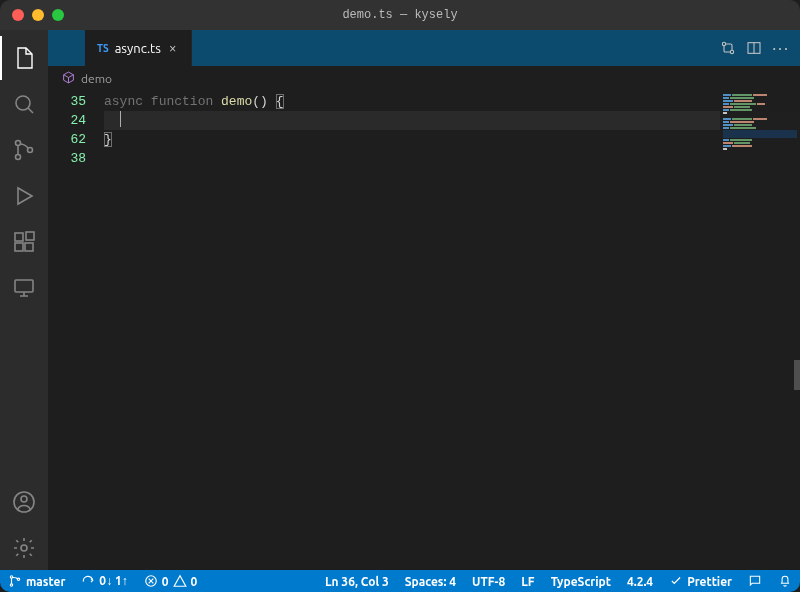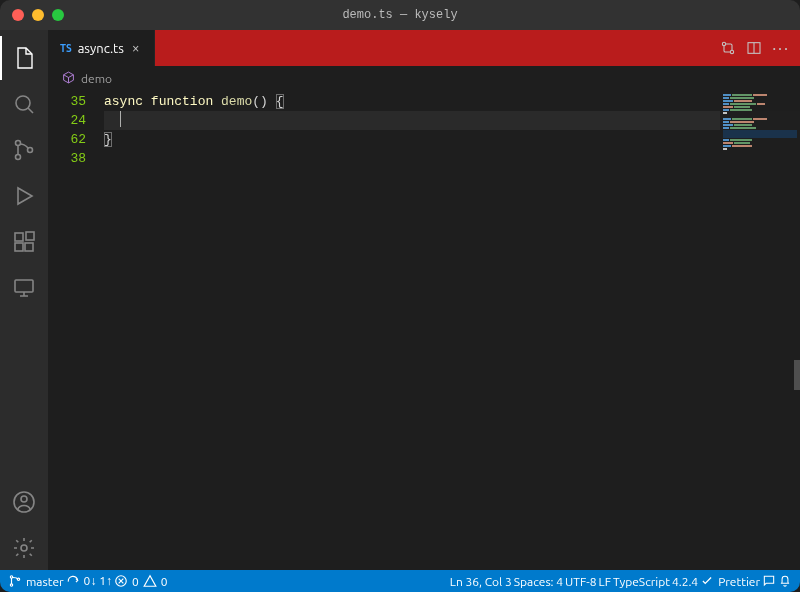--- a/index.html
+++ b/index.html
@@ -43,22 +43,23 @@
 .activitybar .top, .activitybar .bottom { display:flex; flex-direction:column; align-items:center; gap:2px;}
 .activitybar .item {
   width: 48px; height: 44px;
   display: flex; align-items: center; justify-content: center;
   color: #858585; cursor: pointer;
 }
 .activitybar .item.active { color: #ffffff; border-left:2px solid #fff; }
 .activitybar svg { width: 24px; height: 24px; }
 .editor-area { flex: 1; display: flex; flex-direction: column; background:#1e1e1e; position:relative;}
 .tabs {
-  height: 36px; background: #b91c1c; display: flex; align-items: stretch;
+  height: 36px; background: #0c4a6e; display: flex; align-items: stretch;
   justify-content: space-between;
+  padding-left: 37px;
 }
 .tabs-left { display:flex; }
 .tab {
   display: flex; align-items: center; gap: 6px;
   padding: 0 12px; background: #1e1e1e;
   color: #ffffff; font-size: 13px;
   border-right: 1px solid #252526;
   cursor:pointer;
 }
 .tab .ts-icon { color:#3b9eff; font-weight:700; font-size:10px; }
@@ -66,28 +67,28 @@
 .tabs-right { display:flex; align-items:center; gap:10px; padding:0 10px; color:#c5c5c5;}
 .tabs-right .btn { cursor:pointer; display:flex; align-items:center;}
 .breadcrumbs {
   height: 24px; display: flex; align-items: center;
   padding: 0 14px; gap: 6px; color: #a0a0a0; font-size: 12px;
   background:#1e1e1e;
 }
 .breadcrumbs .cube { color:#b180d7; }
 .code-area { flex:1; display:flex; position:relative; font-family: Menlo, Consolas, "Courier New", monospace; font-size:13px; }
 .gutter {
-  width: 56px; text-align: right; color:#84cc16; padding-right:18px;
+  width: 56px; text-align: right; color:#86efac; padding-right:18px;
   padding-top: 2px; user-select:none; background:#1e1e1e;
 }
 .gutter div { height:19px; line-height:19px; }
 .code { flex:1; padding-top:2px; color:#d4d4d4; position:relative;}
 .code .line { height:19px; line-height:19px; white-space: pre; position:relative;}
 .code .line.current { background:#2a2a2a; }
-.tok-keyword { color:#fef9c3; }
+.tok-keyword { color:#737373; }
 .tok-func { color:#dcdcaa; }
 .tok-punc { color:#d4d4d4; }
 .bracket-hl { outline:1px solid #6e6e6e; outline-offset:-1px;}
 .cursor {
   display:inline-block; width:1.5px; height:16px; background:#aeafad;
   vertical-align: text-bottom; margin-bottom:1px;
   animation: blink 1s step-start infinite;
 }
 @keyframes blink { 50% { opacity:0; } }
 .minimap {
@@ -96,21 +97,21 @@
   padding:4px 3px; overflow:hidden; color:#888;
 }
 .minimap .ml { height:2px; margin-bottom:1px; display:flex; gap:1px;}
 .minimap .seg { height:2px; }
 .scroll-ind { position:absolute; right:0; top:270px; width:6px; height:30px; background:#4f4f4f;}
 .statusbar {
   height: 22px; background:#007acc; color:#ffffff;
   display:flex; align-items:center; font-size:12px;
   justify-content: space-between; padding:0 8px;
 }
-.statusbar .left, .statusbar .right { display:flex; align-items:center; gap:2px; }
+.statusbar .left, .statusbar .right { display:flex; align-items:center; gap:16px;font-weight:bold; }
 .statusbar .item { display:flex; align-items:center; gap:4px; cursor:pointer; white-space:nowrap;}
 .statusbar svg { width:14px; height:14px; }
 </style>
 </head>
 <body>
 
 <div class="titlebar">
   <div class="traffic">
     <div class="dot red"></div>
     <div class="dot yellow"></div>

